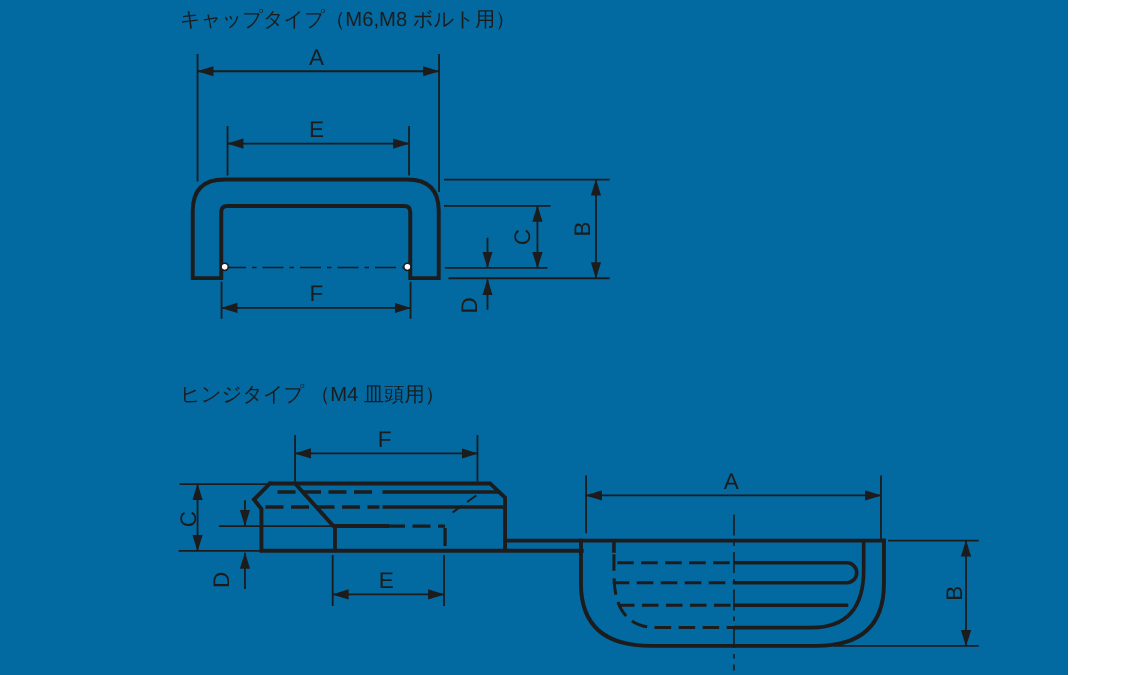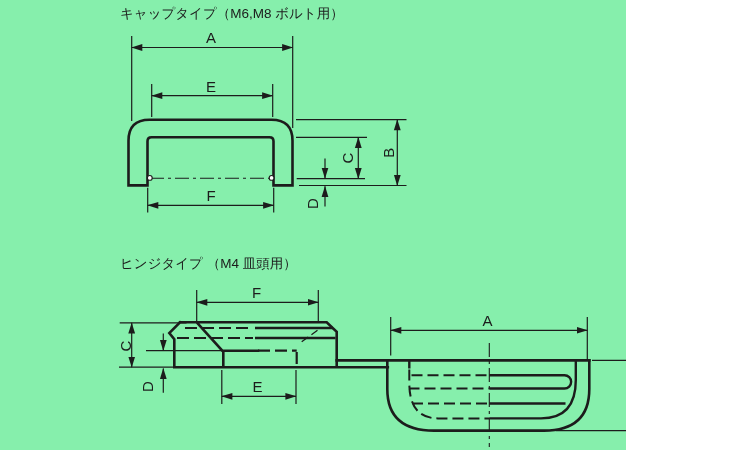--- a/index.html
+++ b/index.html
@@ -1,16 +1,16 @@
 <!DOCTYPE html>
 <html><head>
 <meta charset="utf-8">
 <style>
   html,body{margin:0;padding:0;background:#ffffff;}
-  .stage{position:relative;width:626px;height:450px;background:#86efac;overflow:hidden;
+  .stage{position:relative;width:712px;height:450px;background:#0369a1;overflow:hidden;
          font-family:"Liberation Sans",sans-serif;}
   svg{position:absolute;left:0;top:0;}
   .thick{stroke:#1c1c1c;stroke-width:2.6;fill:none;stroke-linecap:square;}
   .thick2{stroke:#1c1c1c;stroke-width:2.4;fill:none;stroke-linecap:butt;}
   .dim{stroke:#1c1c1c;stroke-width:1.2;fill:none;}
   .hid{stroke:#1c1c1c;stroke-width:2.2;fill:none;stroke-dasharray:12,5;}
   .hid2{stroke:#1c1c1c;stroke-width:2;fill:none;stroke-dasharray:11,5;}
   .ctr{stroke:#1c1c1c;stroke-width:1.1;fill:none;stroke-dasharray:14,4,3,4;}
   .thindiag{stroke:#1c1c1c;stroke-width:1.3;fill:none;stroke-dasharray:8,4;}
   .smallcircle{stroke:#1c1c1c;stroke-width:1.1;fill:#ffffff;}

